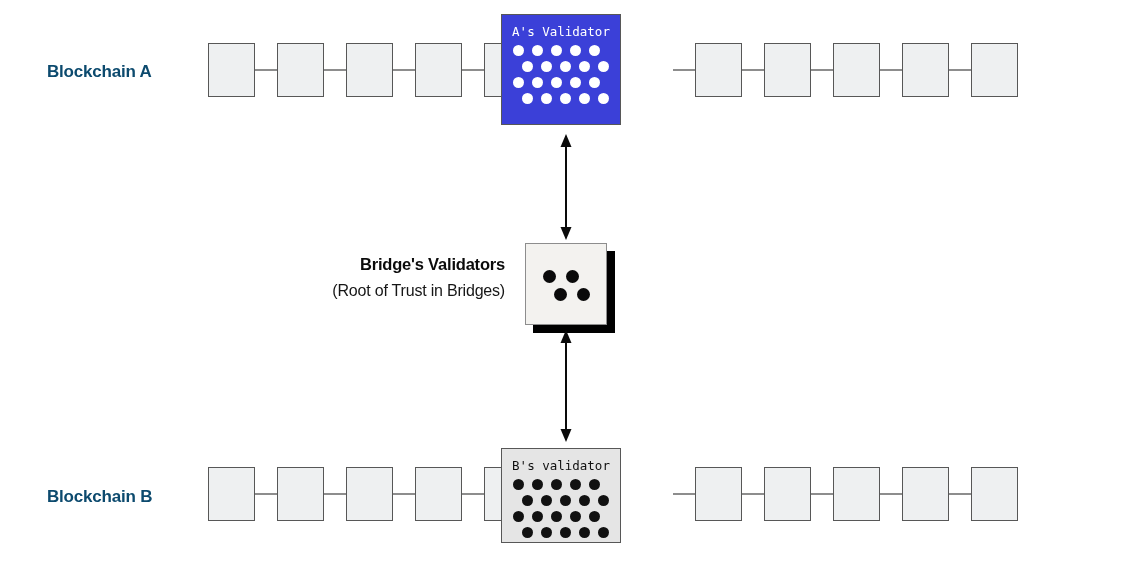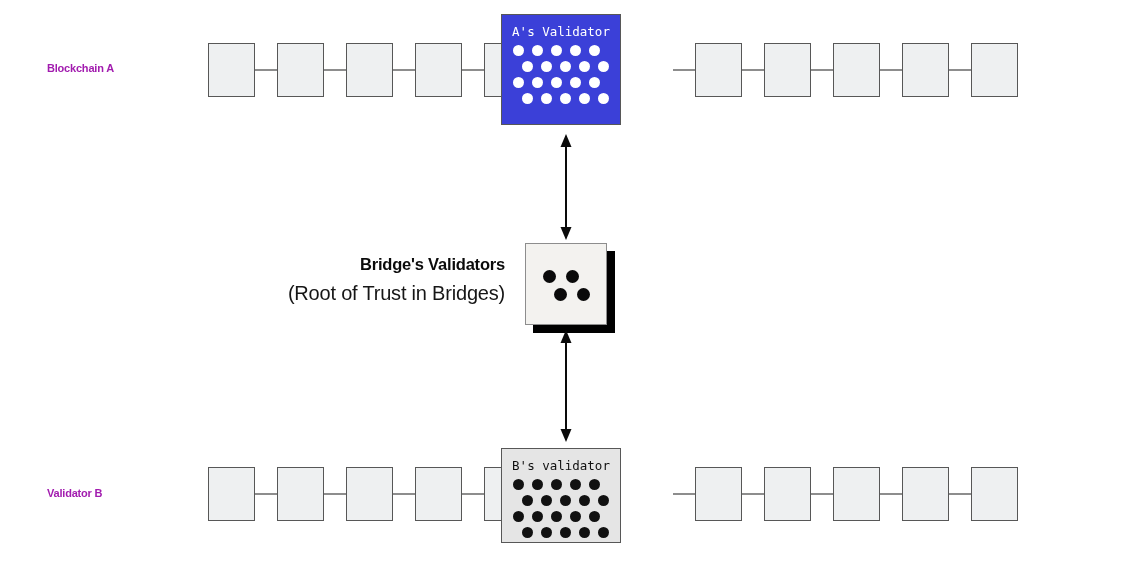--- a/index.html
+++ b/index.html
@@ -18,22 +18,22 @@
     position: absolute;
     left: 0; top: 0;
     width: 1125px;
     height: 563px;
   }
 
   
   .chain-label {
     position: absolute;
     font-weight: bold;
-    font-size: 11px;
-    color: #a21caf;
+    font-size: 17px;
+    color: #0c4a6e;
     letter-spacing: -0.2px;
     white-space: nowrap;
   }
   #label-a { left: 47px; top: 62px; }
   #label-b { left: 47px; top: 487px; }
 
   
   .chain {
     position: absolute;
     left: 208px;
@@ -168,21 +168,21 @@
     text-align: right;
   }
   #bridge-title {
     font-weight: bold;
     font-size: 16.5px;
     color: #0b0b0b;
     letter-spacing: -0.2px;
     margin-bottom: 8px;
   }
   #bridge-sub {
-    font-size: 20px;
+    font-size: 16px;
     color: #161616;
     letter-spacing: -0.2px;
   }
 
   
   .arrow {
     position: absolute;
     left: 551px;
     width: 30px;
   }
@@ -297,21 +297,21 @@
       </div>
     </div>
   </div>
 
   <svg class="arrow" id="arrow-bottom" viewBox="0 0 30 112">
     <line x1="15" y1="10" x2="15" y2="102" stroke="#0a0a0a" stroke-width="2"></line>
     <polygon points="15,0 9.5,13 20.5,13" fill="#0a0a0a"></polygon>
     <polygon points="15,112 9.5,99 20.5,99" fill="#0a0a0a"></polygon>
   </svg>
 
-  <div class="chain-label" id="label-b">Validator B</div>
+  <div class="chain-label" id="label-b">Blockchain B</div>
 
   <div class="chain" id="chain-b">
     <div class="block"></div>
     <div class="connector"></div>
     <div class="block"></div>
     <div class="connector"></div>
     <div class="block"></div>
     <div class="connector"></div>
     <div class="block"></div>
     <div class="connector"></div>

